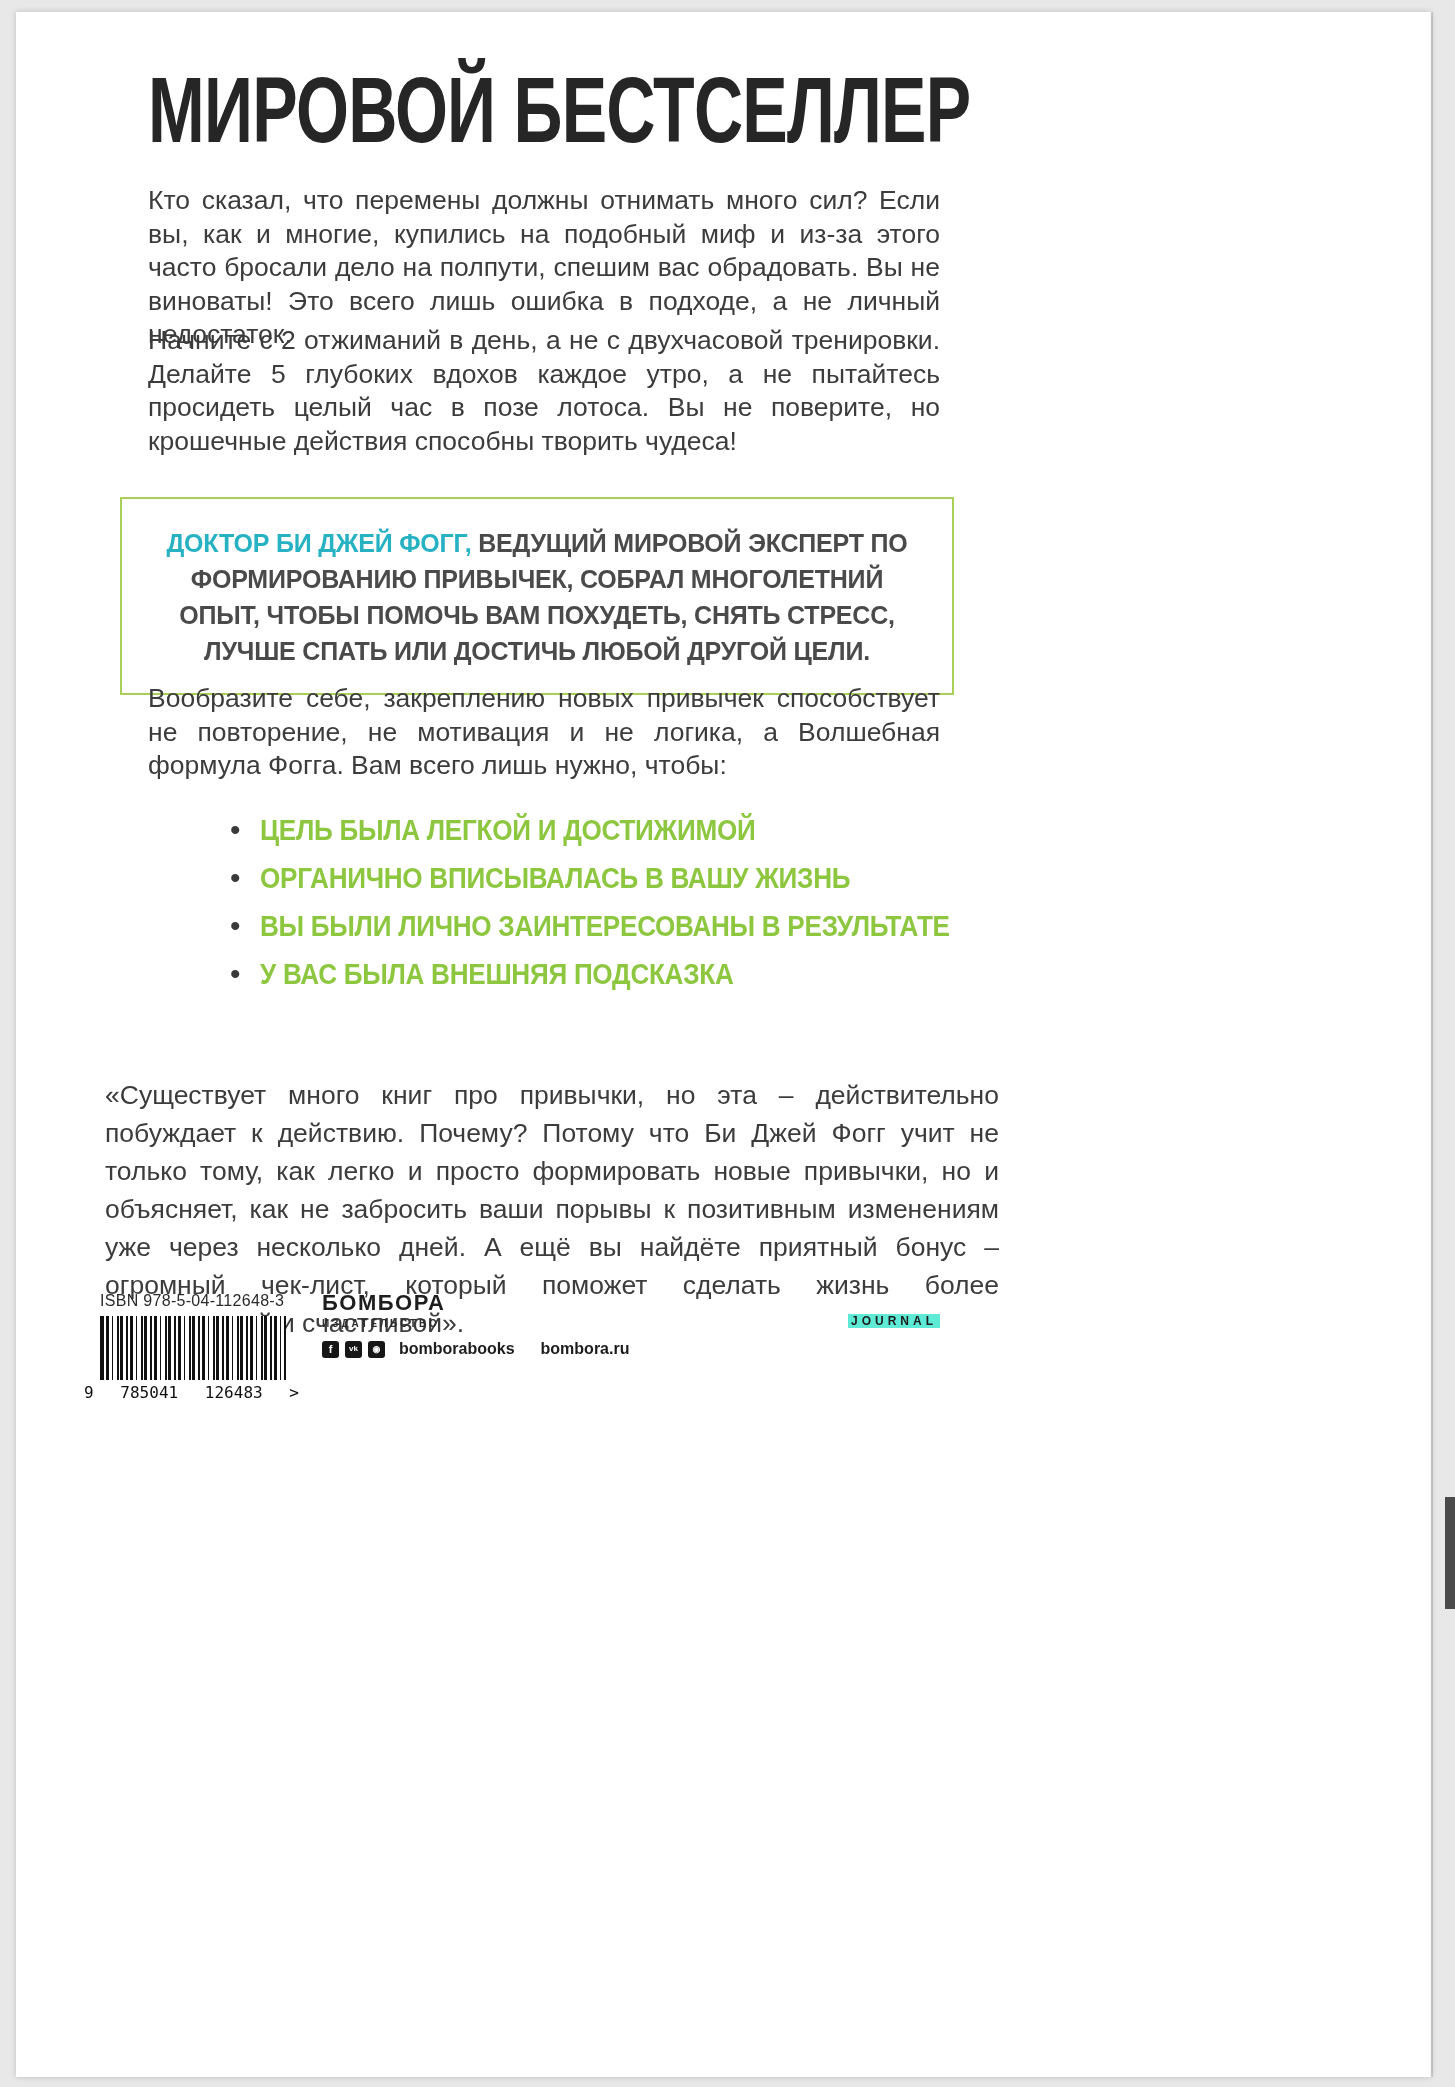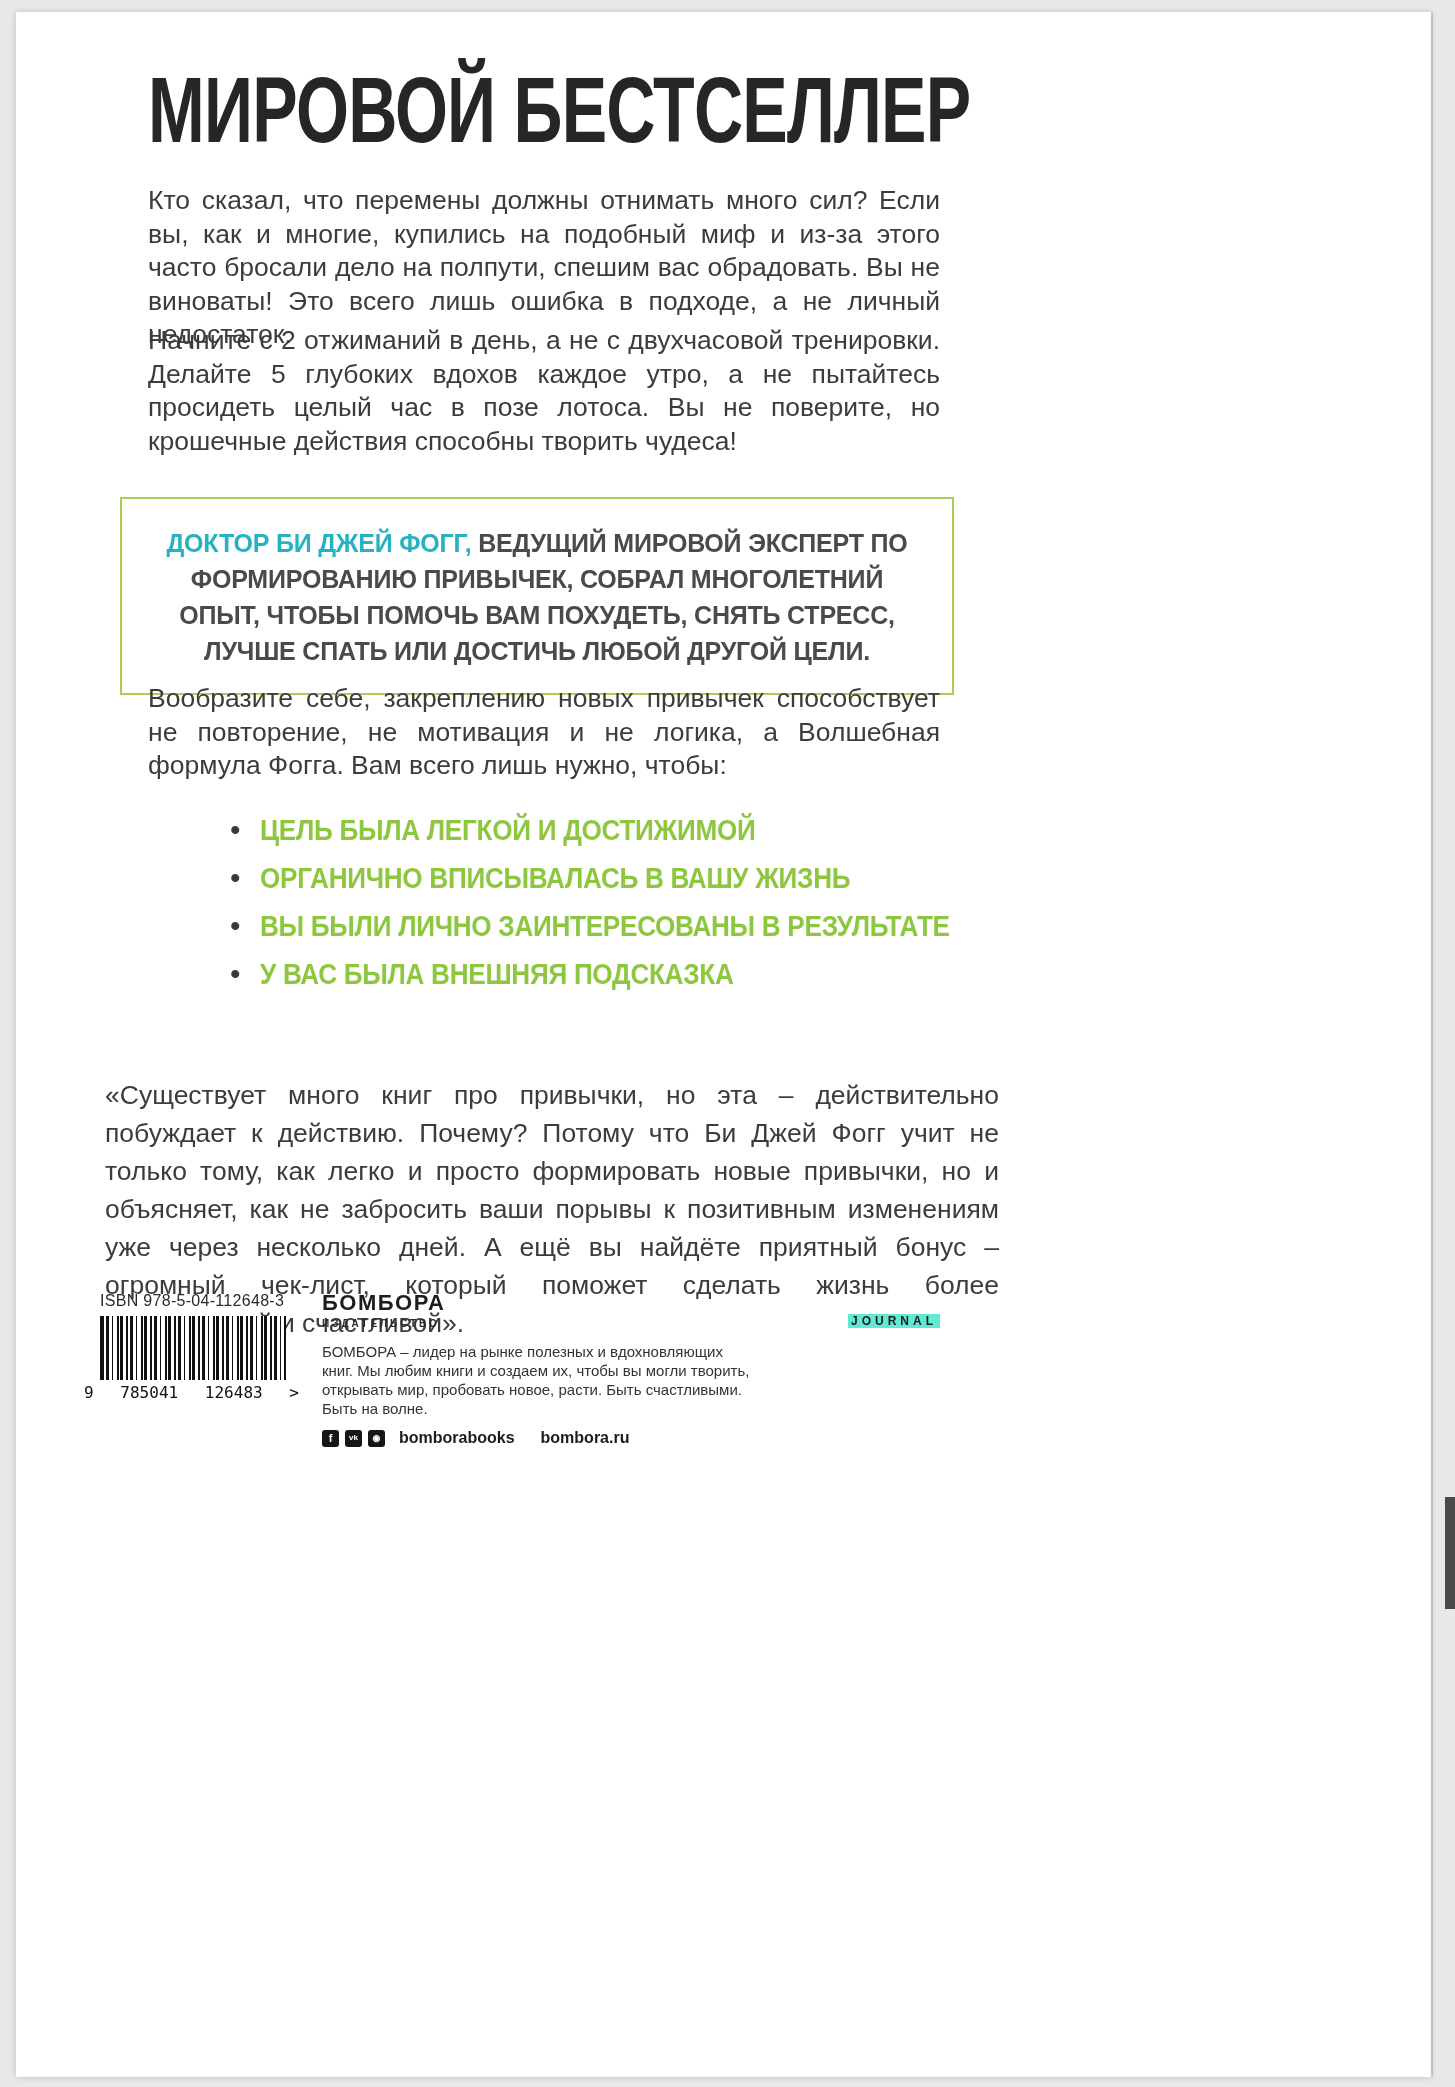--- a/index.html
+++ b/index.html
@@ -276,21 +276,20 @@
     <span>9</span>
     <span>785041</span>
     <span>126483</span>
     <span>&gt;</span>
   </div>
 </div>
 
 <div class="publisher">
   <div class="publisher-name">БОМБОРА</div>
   <div class="publisher-subtitle">ИЗДАТЕЛЬСТВО</div>
-  <div class="publisher-desc">БОМБОРА – лидер на рынке полезных и вдохновляющих книг. Мы любим книги и создаем их, чтобы вы могли творить, открывать мир, пробовать новое, расти. Быть счастливыми. Быть на волне.</div>
   <div class="social-row">
     <span class="social-icon">f</span>
     <span class="social-icon" style="font-size:8px;">vk</span>
     <span class="social-icon insta">◉</span>
     <span class="social-handle">bomborabooks</span>
     <span class="social-site">bombora.ru</span>
   </div>
 </div>
 
 <div class="yoga-logo">

